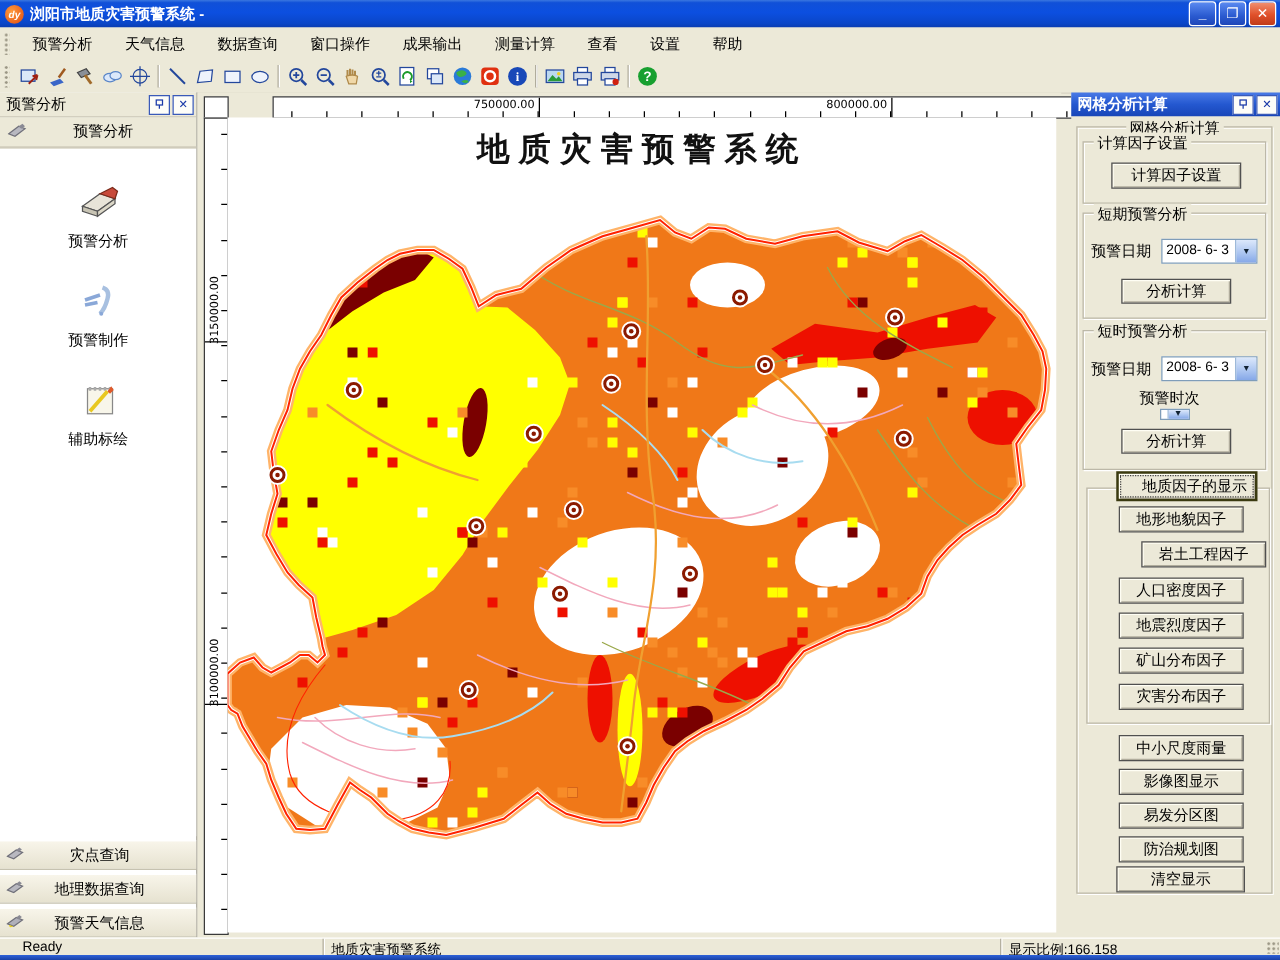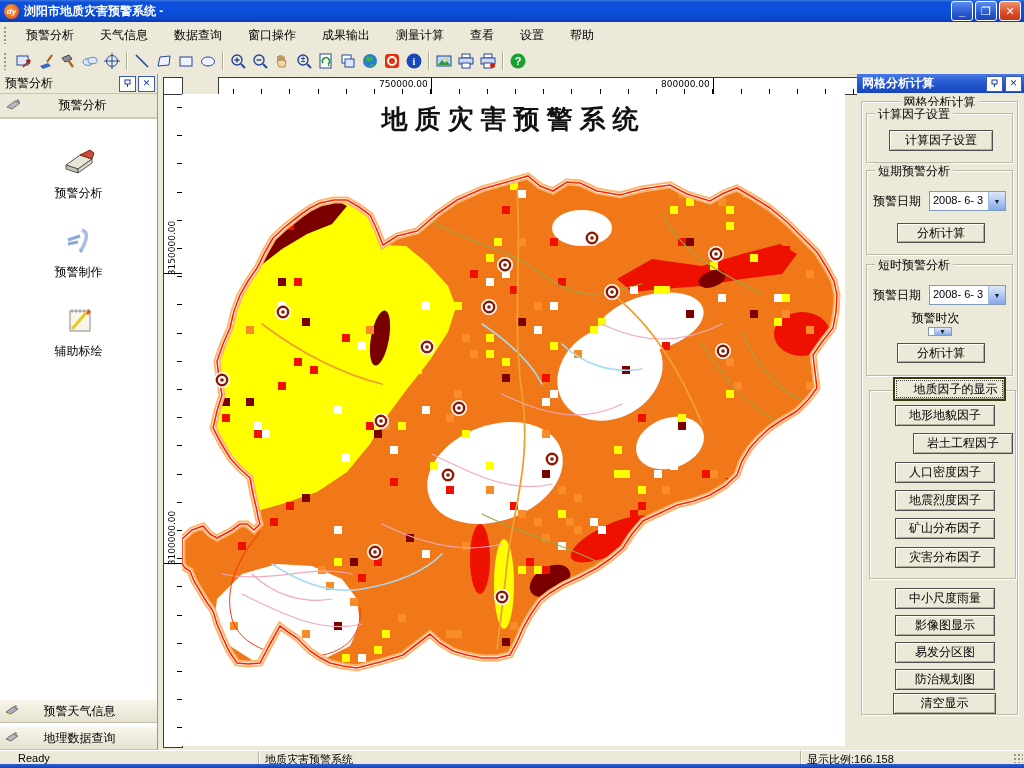--- a/index.html
+++ b/index.html
@@ -300,32 +300,39 @@
               <rect x="8" y="8" width="20" height="20" fill="#f8f6ea" stroke="#888"></rect>
               <path d="M9 8 h18" stroke="#aaa" stroke-width="3" stroke-dasharray="2 2"></path>
               <path d="M10 26 L24 10" stroke="#e8c820" stroke-width="3"></path>
               <path d="M24 10 l3 -4 2 3 -3 3z" fill="#e05a2a"></path>
             </svg></span>
         <span class="lbl">辅助标绘</span>
       </div>
     </div>
     <div class="abar">
       <span class="ai"><svg width="15" height="11">
-            <path d="M1 8 L8 3 L13 5 L6 10 Z" fill="#b0b0ba" stroke="#70707a"></path>
-            <path d="M2 9 l4 1 -3 1z" fill="#e8d020"></path>
+            <path d="M1 8 L8 3 L13 5 L6 10 Z" fill="#b8b8c0" stroke="#70707a"></path>
             <path d="M8 3 l2.5 -2 2 1.5 -2.5 2z" fill="#8a8a94"></path>
           </svg></span>
-      <span class="al">预警天气信息</span>
+      <span class="al">灾点查询</span>
     </div>
     <div class="abar">
       <span class="ai"><svg width="15" height="11">
             <path d="M1 8 L8 3 L13 5 L6 10 Z" fill="#b8b8c0" stroke="#70707a"></path>
             <path d="M8 3 l2.5 -2 2 1.5 -2.5 2z" fill="#8a8a94"></path>
           </svg></span>
       <span class="al">地理数据查询</span>
+    </div>
+    <div class="abar">
+      <span class="ai"><svg width="15" height="11">
+            <path d="M1 8 L8 3 L13 5 L6 10 Z" fill="#b0b0ba" stroke="#70707a"></path>
+            <path d="M2 9 l4 1 -3 1z" fill="#e8d020"></path>
+            <path d="M8 3 l2.5 -2 2 1.5 -2.5 2z" fill="#8a8a94"></path>
+          </svg></span>
+      <span class="al">预警天气信息</span>
     </div>
   </div>
 
   <div class="maparea">
     <div class="corner"></div>
     <div class="hruler" id="hruler">
       <span class="rlab" id="hlab0" style="top: 1px; left: 160px;">750000.00</span>
       <span class="rlab" id="hlab1" style="top: 1px; left: 442px;">800000.00</span>
     <span class="tick" style="left: 14px; bottom: 0px; width: 1px; height: 5px;"></span>
         <span class="tick" style="left: 42px; bottom: 0px; width: 1px; height: 5px;"></span>

